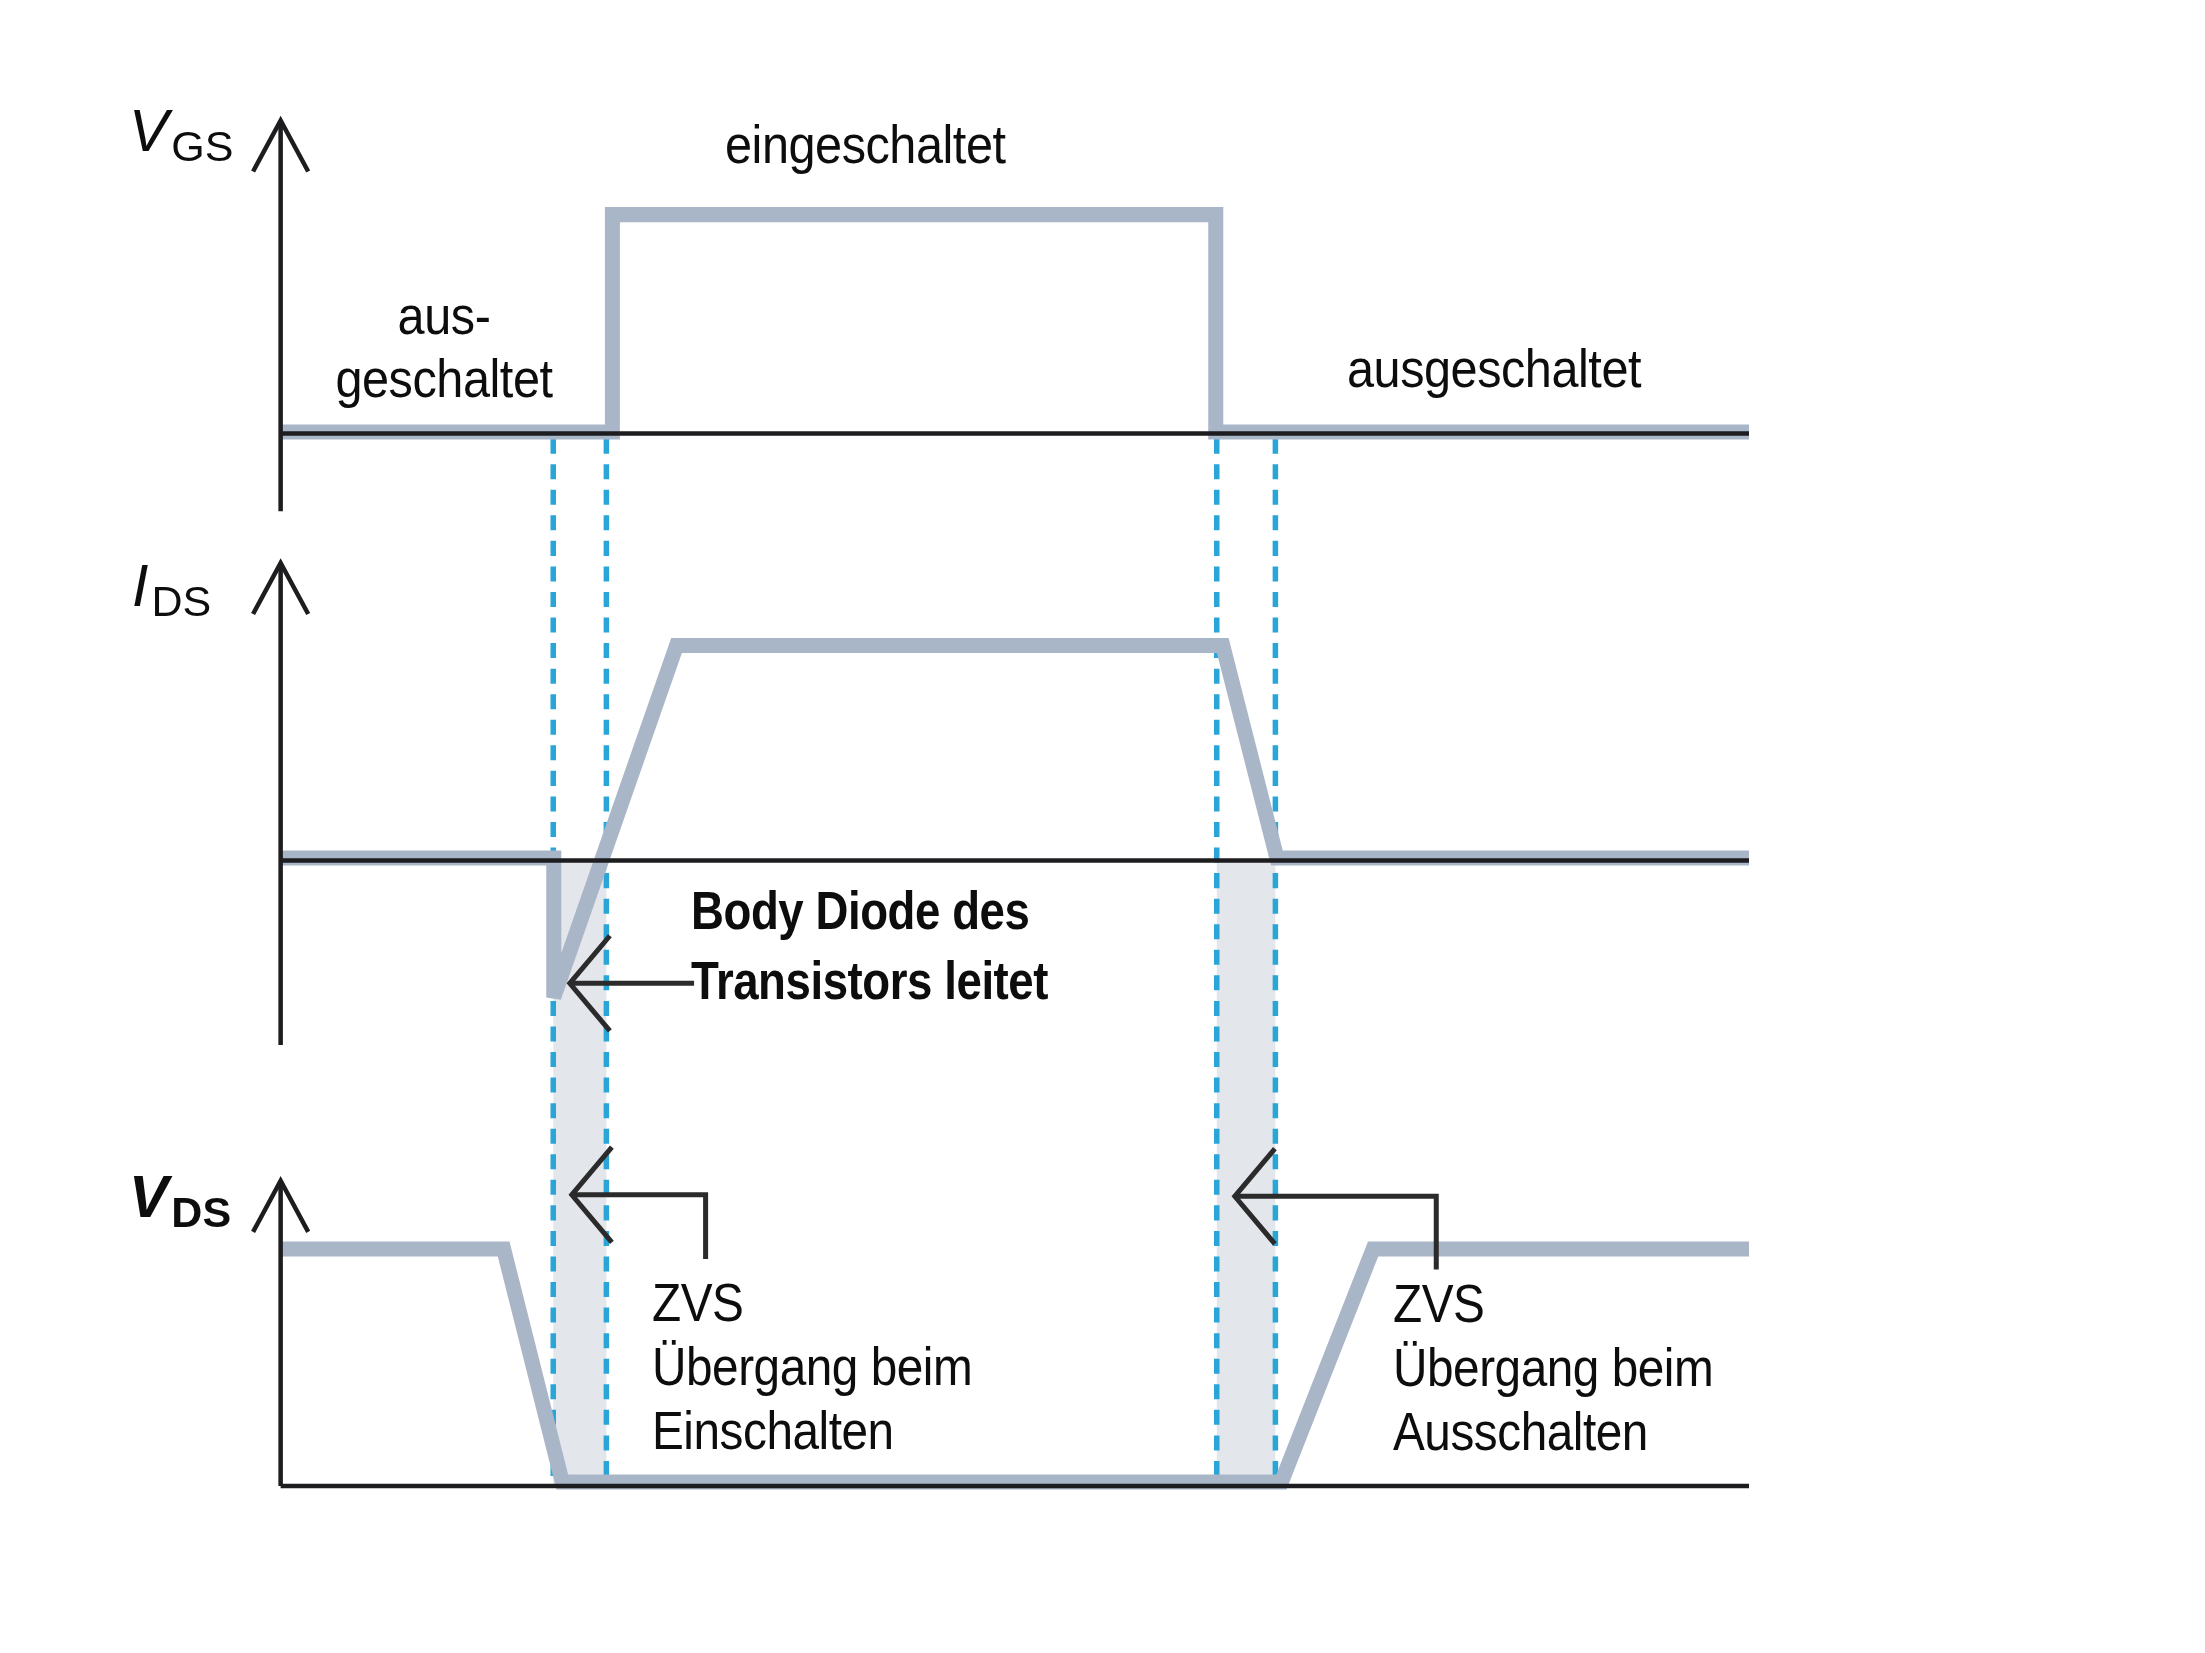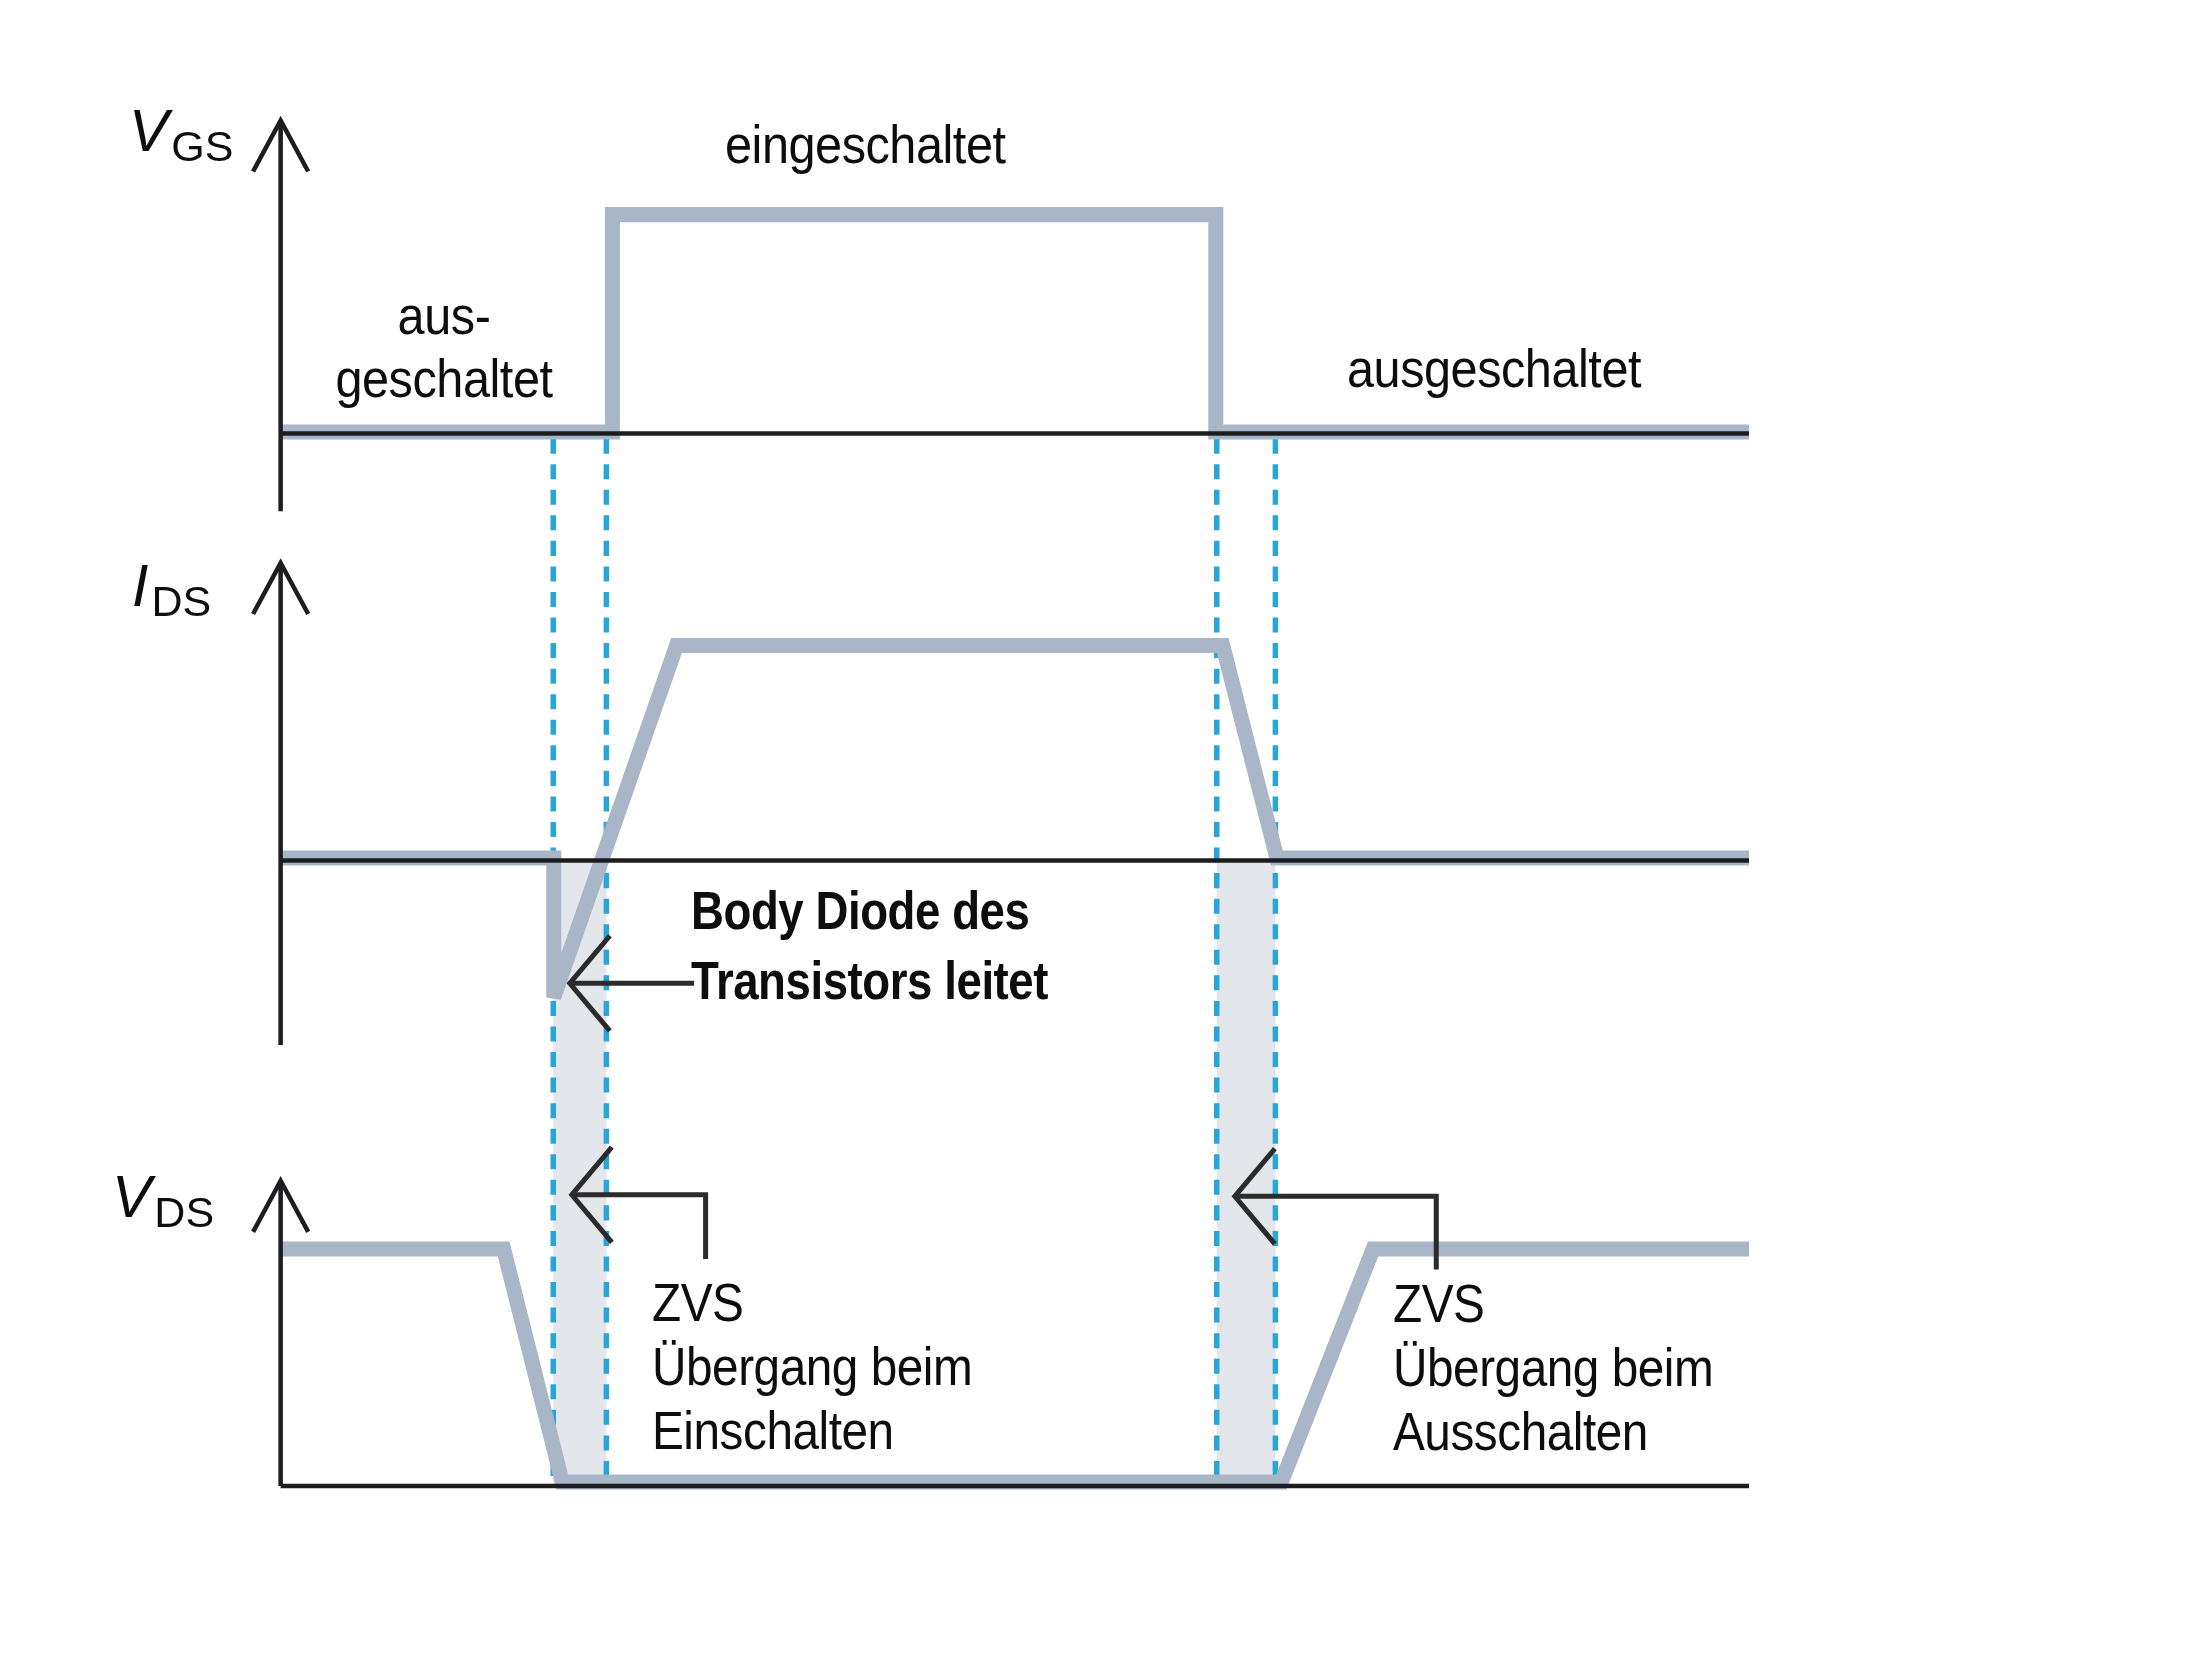--- a/index.html
+++ b/index.html
@@ -86,21 +86,21 @@
 
   <div class="lbl axlbl" style="left:132px; top:557px;">
     <span class="main">I</span><span class="sub">DS</span>
   </div>
   <div class="lbl bodyann" style="left:691px; top:876px;">
     <div>Body Diode des</div>
     <div>Transistors leitet</div>
   </div>
   <div class="lbl tlbl" style="left:1897px; top:824px;">t</div>
 
-  <div class="lbl axlbl" style="left:112px; top:1168px;">
+  <div class="lbl axlbl" style="left:129px; top:1168px;font-weight:bold;">
     <span class="main">V</span><span class="sub">DS</span>
   </div>
   <div class="lbl zvs cond" style="left:652px; top:1271px;">
     <div>ZVS</div>
     <div>Übergang beim</div>
     <div>Einschalten</div>
   </div>
   <div class="lbl zvs cond" style="left:1393px; top:1272px;">
     <div>ZVS</div>
     <div>Übergang beim</div>

